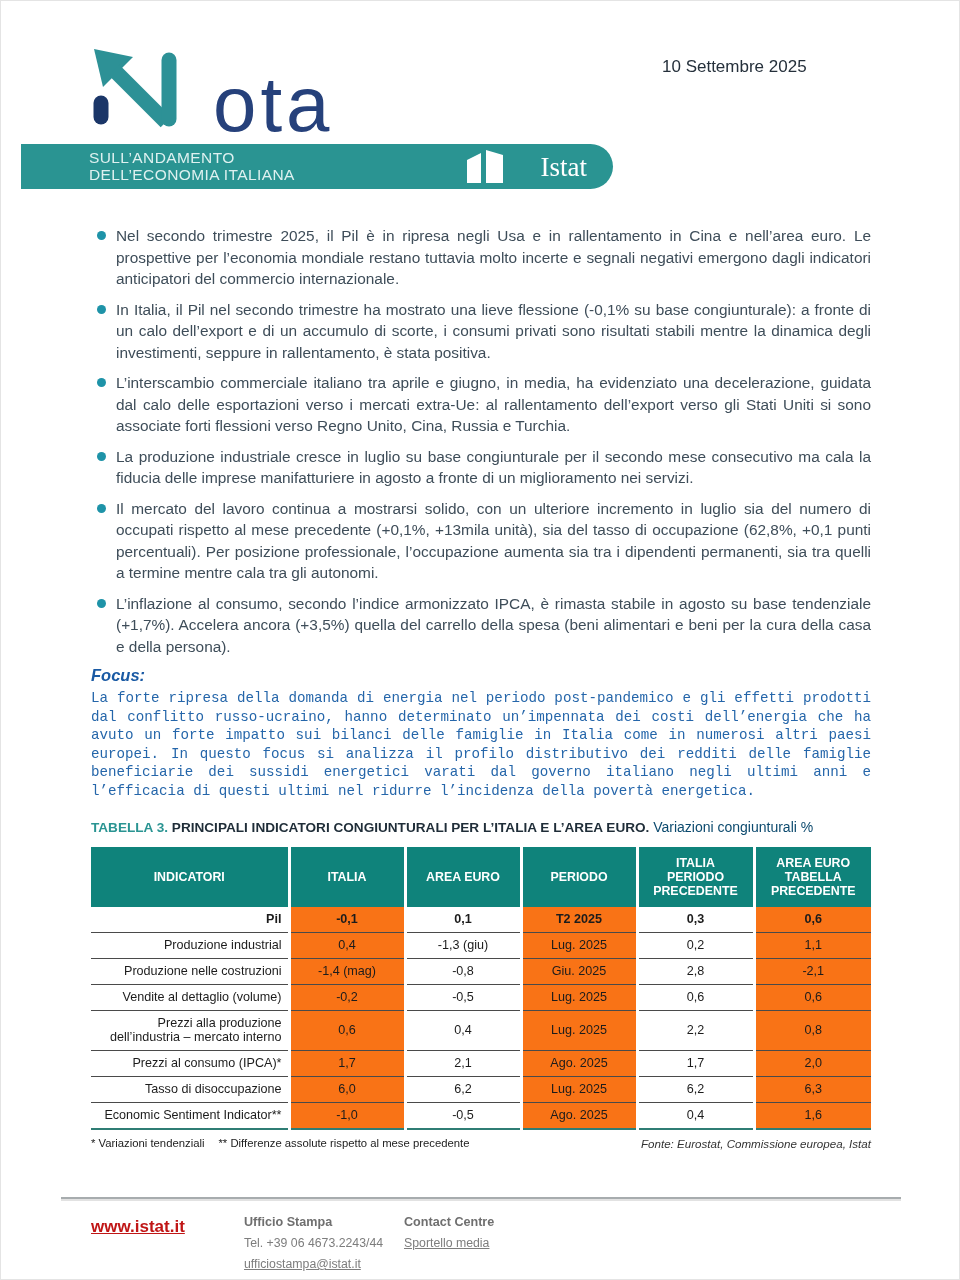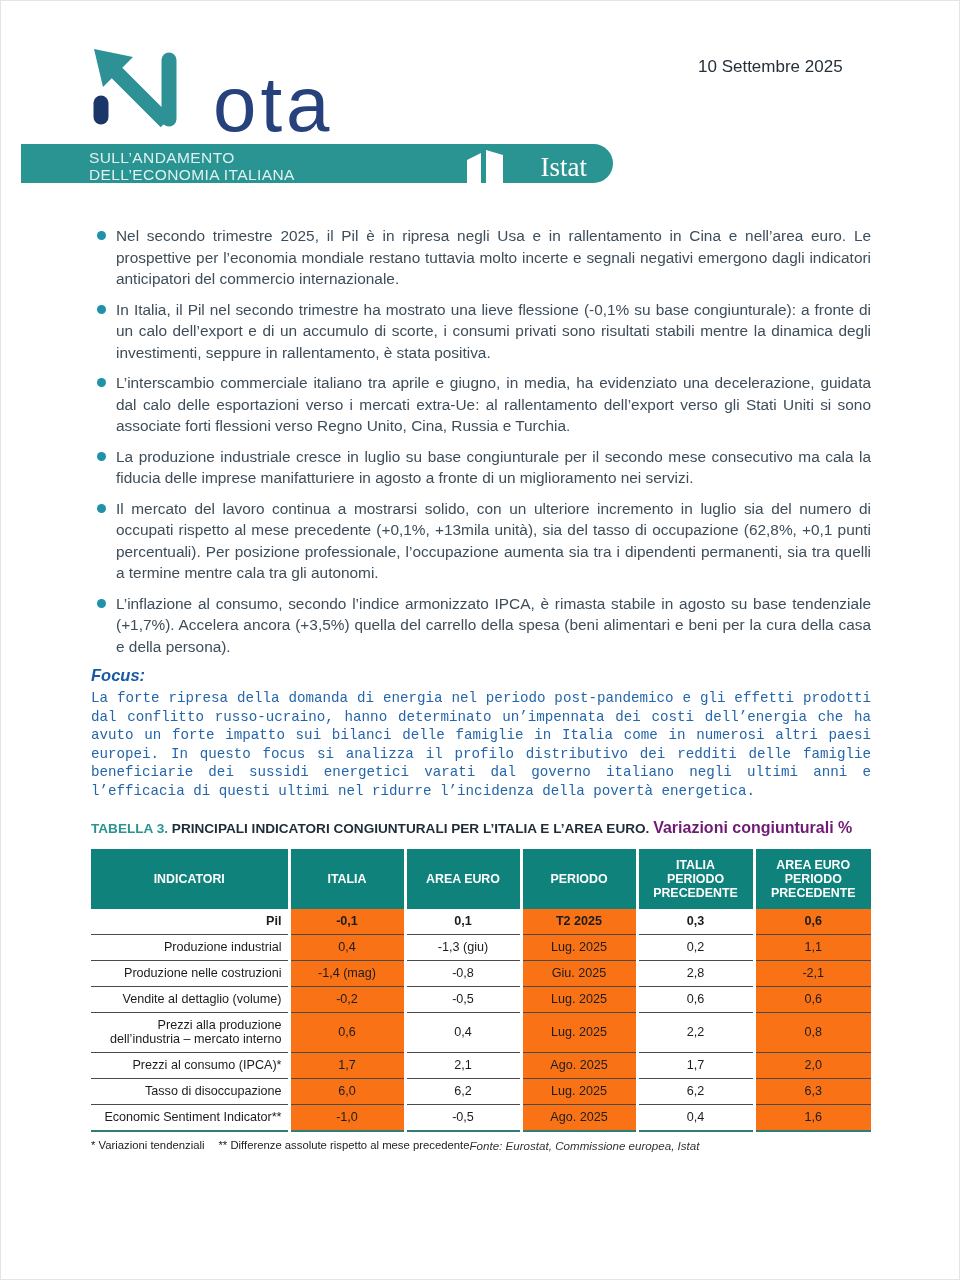--- a/index.html
+++ b/index.html
@@ -4,61 +4,61 @@
 <style>
   html,body{margin:0;padding:0;background:#fff;}
   .page{position:relative;width:960px;height:1280px;background:#fff;
         font-family:"Liberation Sans",sans-serif;box-sizing:border-box;
         border:1px solid #e4e4e4;overflow:hidden;}
 
   
   .n-mark{position:absolute;left:86px;top:40px;}
   .logo-ota{position:absolute;left:176px;top:72px;font-size:78px;line-height:62px;
             color:#26417b;letter-spacing:4px;font-weight:400;padding-left:36px;}
-  .date{position:absolute;left:697px;top:56px;font-size:17px;color:#25303b;}
-
-  .banner{position:absolute;left:20px;top:143px;width:592px;height:39px;
+  .date{position:absolute;left:661px;top:56px;font-size:17px;color:#25303b;}
+
+  .banner{position:absolute;left:20px;top:143px;width:592px;height:45px;
           background:#2a9492;border-radius:0 23px 23px 0;}
   .banner-text{position:absolute;left:68px;top:6px;color:#def1f0;
                font-size:15.5px;line-height:16.5px;letter-spacing:.4px;}
   .istat-logo{position:absolute;right:26px;top:5px;display:flex;align-items:center;gap:30px;}
   .istat-text{color:#ffffff;font-family:"Liberation Serif",serif;font-size:27px;margin-left:5px;}
 
   
   .main{position:absolute;left:90px;top:224px;width:780px;}
   .bullet-item{display:flex;margin-bottom:9px;}
   .bullet-dot{width:9px;height:9px;border-radius:50%;background:#1e93a8;
               margin:6px 10px 0 6px;flex:none;}
   .bullet-text{flex:1;font-size:15.4px;line-height:21.5px;color:#3e4d59;text-align:justify;}
 
   .focus{margin-top:2px;}
   .focus-heading{font-size:16.5px;font-weight:bold;font-style:italic;color:#1a5aa4;}
   .focus-body{margin-top:4px;font-size:14.2px;line-height:18.6px;color:#2566aa;text-align:justify;font-family:Liberation Mono, monospace;}
 
   .table-title{margin-top:18px;font-size:13.6px;}
   .tt-label{color:#2a9492;font-weight:bold;}
   .tt-main{font-weight:bold;color:#1f2d38;}
-  .tt-note{font-weight:bold;color:#701a75;font-size:16px;}
+  .tt-note{font-weight:normal;color:#0c4a6e;font-size:14px;}
 
   table.ind{margin-top:12px;width:780px;border-collapse:collapse;table-layout:fixed;}
   table.ind th{background:#0f837b;color:#fff;font-size:12.4px;font-weight:bold;
                text-align:center;vertical-align:middle;height:56px;padding:2px 8px;
                border-left:3px solid #fff;}
   table.ind th:first-child{border-left:none;}
   table.ind td{font-size:12.6px;color:#1c1c1c;padding:5px 6px 6px;
                border-top:1px solid #4a4a4a;border-left:3px solid #fff;vertical-align:middle;}
   table.ind td:first-child{border-left:none;}
   table.ind tr:first-child td{border-top:none;}
   table.ind tr:last-child td{border-bottom:2px solid #2f7d74;}
   td.label{text-align:right;padding-left:2px;line-height:14px;}
   td.val{text-align:center;}
   td.shade{background:#f97316;}
   tr.bold td{font-weight:bold;}
 
-  .table-foot{display:flex;margin-top:7px;width:780px;
+  .table-foot{display:flex;justify-content:space-between;margin-top:7px;width:780px;
               font-size:11.3px;color:#222;}
   .fn2{margin-left:14px;}
   .fonte{font-style:italic;color:#333;font-size:11.6px;}
 
   
   .footer{position:absolute;left:60px;top:1196px;width:840px;}
   .footer-rule{height:2px;background:#a7acae;border-bottom:2px solid #e2e2e2;}
   .footer-cols{position:relative;margin-top:14px;height:60px;}
   .site-link{position:absolute;left:30px;top:2px;font-size:17px;font-weight:bold;
              color:#c01616;text-decoration:underline;}
@@ -145,21 +145,21 @@
           <col style="width:117px">
           <col style="width:117px">
       </colgroup>
       <thead>
         <tr id="table-header-row">
             <th>INDICATORI</th>
             <th>ITALIA</th>
             <th>AREA EURO</th>
             <th>PERIODO</th>
             <th>ITALIA PERIODO PRECEDENTE</th>
-            <th>AREA EURO PERIODO PRECEDENTE</th>
+            <th>AREA EURO TABELLA PRECEDENTE</th>
           </tr>
       </thead>
       <tbody id="table-body">
           <tr class="bold">
             <td class="label">Pil</td>
             <td class="val shade">-0,1</td>
             <td class="val">0,1</td>
             <td class="val shade">T2 2025</td>
             <td class="val">0,3</td>
             <td class="val shade">0,6</td>
@@ -225,14 +225,29 @@
 
     <div class="table-foot">
       <div>
         <span>* Variazioni tendenziali</span><span class="fn2">** Differenze assolute rispetto al mese precedente</span>
       </div>
       <div class="fonte">Fonte: Eurostat, Commissione europea, Istat</div>
     </div>
 
   </div>
 
+  <div class="footer">
+    <div class="footer-rule"></div>
+    <div class="footer-cols">
+      <a class="site-link" href="#">www.istat.it</a>
+      <div class="f-col f-col-press">
+        <div class="f-title">Ufficio Stampa</div>
+        <div class="f-line">Tel. +39 06 4673.2243/44</div>
+        <div class="f-line"><a class="f-link" href="#">ufficiostampa@istat.it</a></div>
+      </div>
+      <div class="f-col f-col-contact">
+        <div class="f-title">Contact Centre</div>
+        <div class="f-line"><a class="f-link" href="#">Sportello media</a></div>
+      </div>
+    </div>
+  </div>
 
 </div>
 
 </body></html>

